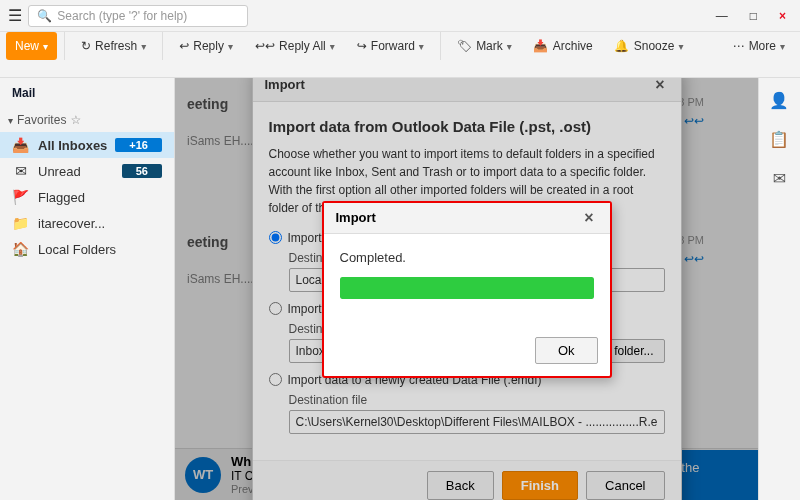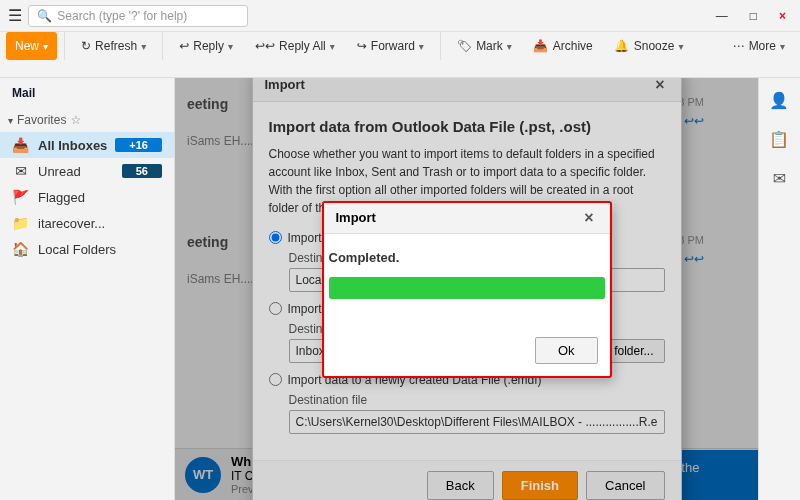--- a/index.html
+++ b/index.html
@@ -158,21 +158,21 @@
       width: 290px;
       box-shadow: 2px 4px 12px rgba(0,0,0,0.25);
     }
     .inner-dialog-title {
       background: #f3f3f3;
       border-bottom: 1px solid #ddd;
       padding: 7px 12px;
       display: flex; justify-content: space-between; align-items: center;
       font-size: 13px; font-weight: 600;
     }
-    .inner-dialog-body { padding: 16px 5px 10px; font-weight: bold; }
+    .inner-dialog-body { padding: 16px 16px 10px; }
     .completed-text { font-size: 13px; color: #333; margin-bottom: 12px; }
     .progress-bar-bg {
       background: #e0e0e0; border-radius: 2px; height: 22px;
       margin-bottom: 14px; overflow: hidden;
     }
     .progress-bar-fill { height: 100%; background: #2ecc40; border-radius: 2px; }
     .inner-dialog-footer { display: flex; justify-content: flex-end; padding: 4px 12px 12px; }
     .btn-ok {
       padding: 5px 22px; border: 1px solid #aaa; border-radius: 2px;
       background: #f3f3f3; font-size: 13px; cursor: pointer; margin-top: 10px;

